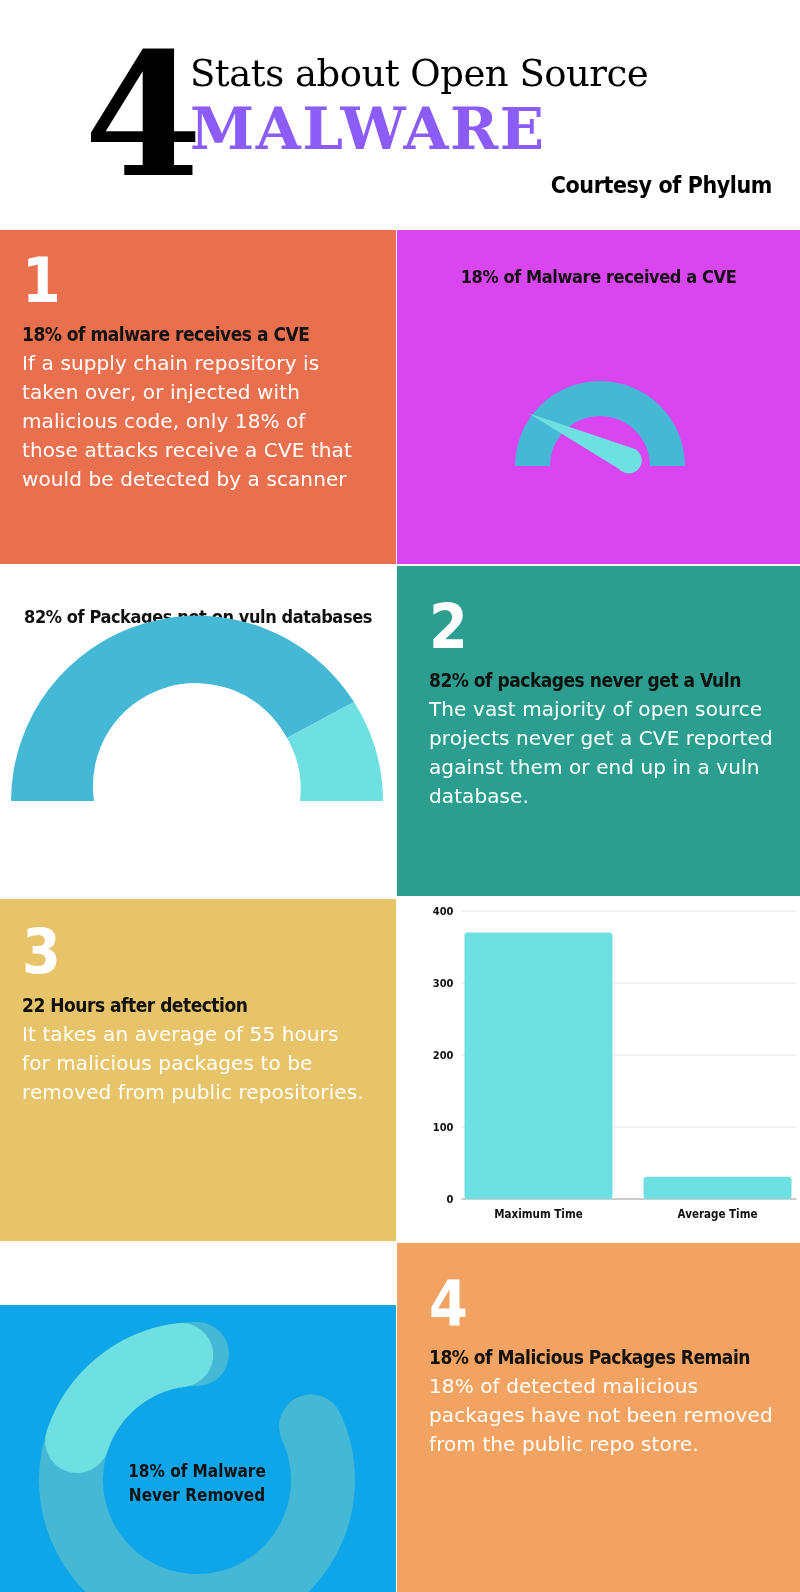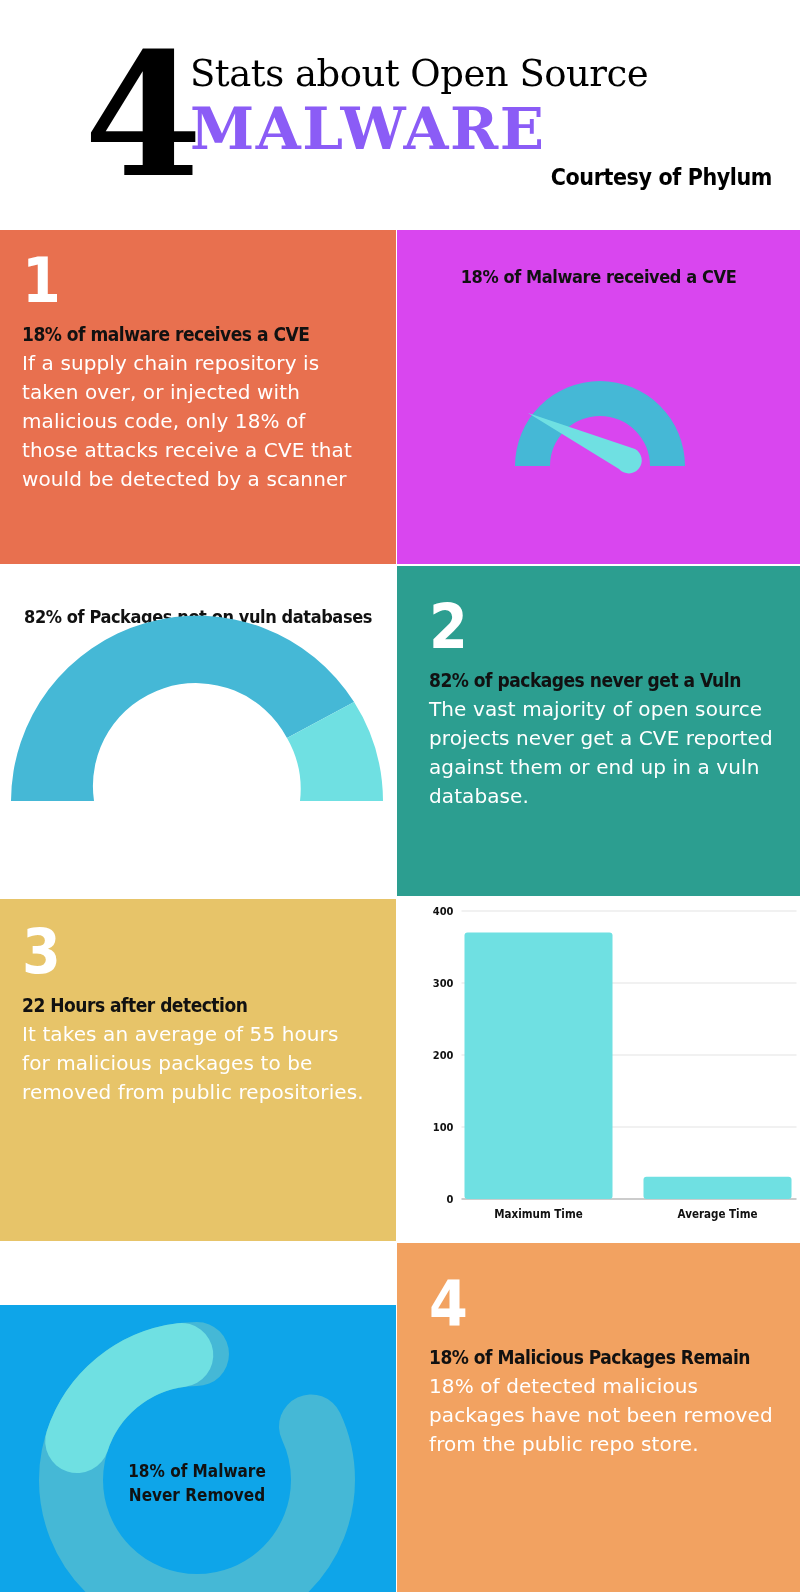--- a/index.html
+++ b/index.html
@@ -20,21 +20,21 @@
   #title-line1 {
     font-family:"DejaVu Serif", serif; font-weight:400;
     font-size:37px; line-height:44px; letter-spacing:-0.5px; color:#000;
   }
   #title-line2 {
     font-family:"DejaVu Serif", serif; font-weight:700;
     font-size:58px; line-height:62px; letter-spacing:1.5px; color:#8b5cf6;
     margin-top:2px;
   }
   #courtesy {
-    position:absolute; right:28px; top:164px;
+    position:absolute; right:28px; top:172px;
     font-family:"DejaVu Sans Condensed","DejaVu Sans", sans-serif;
     font-weight:700; font-size:23px; line-height:26px; color:#000;
     letter-spacing:-0.4px;
   }
 
   
   .panel { position:absolute; }
   .p1 { left:0;   top:230px;  width:396px; height:334px; background:#E8704F; }
   .p1chart { left:397px; top:230px; width:403px; height:334px; background:#d946ef; }
   .p2chart { left:0;   top:566px;  width:396px; height:330px; background:#fff; }

